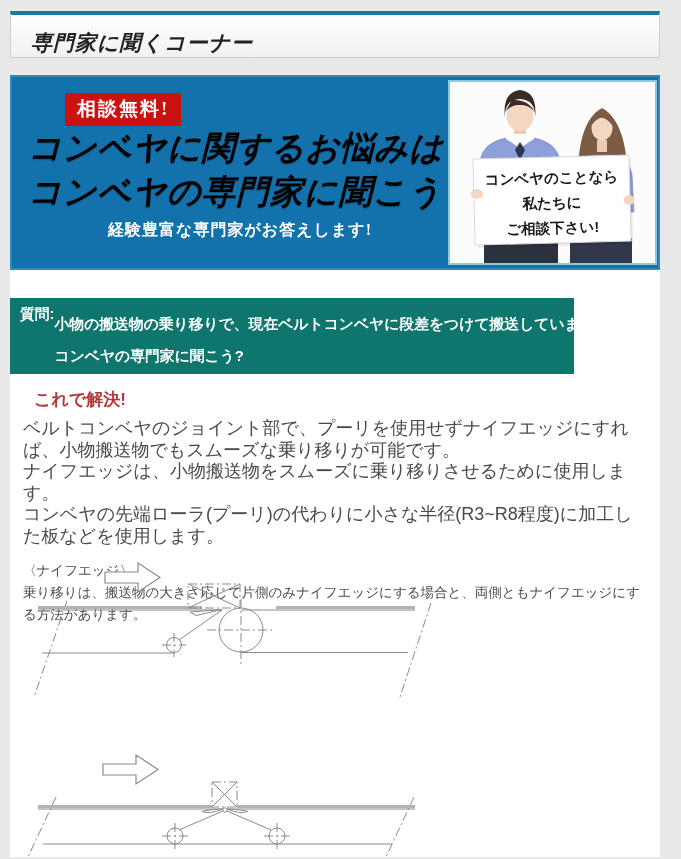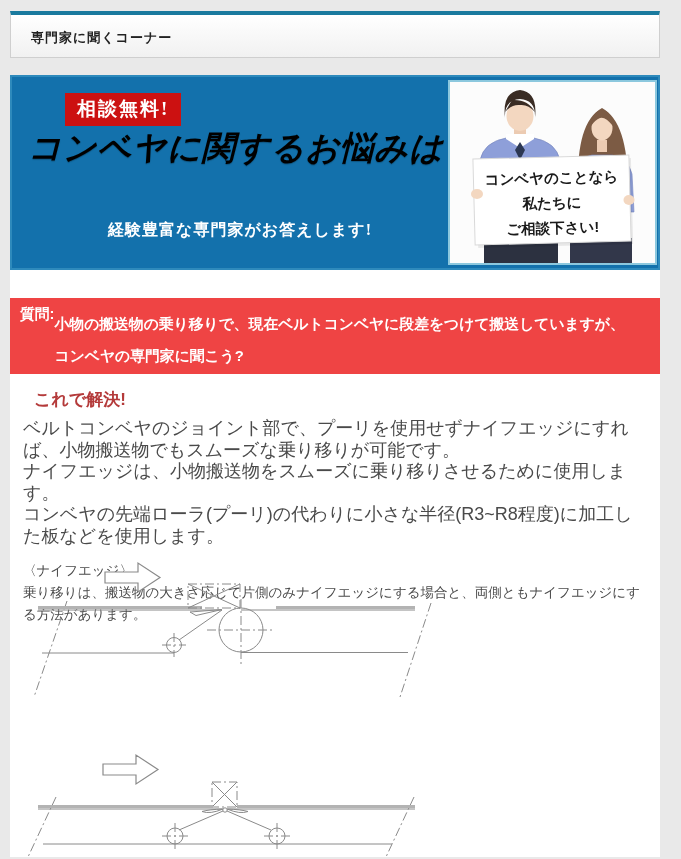--- a/index.html
+++ b/index.html
@@ -14,22 +14,23 @@
   
   .header-box{
     position:absolute;left:10px;top:11px;width:650px;height:47px;
     box-sizing:border-box;
     background:linear-gradient(#ffffff,#f1f1f1);
     border:1px solid #cfcfcf;
     border-top:4px solid #1a7a9e;
   }
   .header-box .title{
     display:block;padding:14px 0 0 20px;
-    font-size:13px;font-weight:bold;color:#222;
+    font-size:21px;font-weight:bold;color:#222;
     letter-spacing:1px;
+    font-style:italic;
   }
 
   
   .panel{
     position:absolute;left:10px;top:75px;width:650px;height:782px;
     background:#ffffff;
   }
 
   
   .banner{
@@ -61,22 +62,22 @@
     white-space:nowrap;
   }
   .photo{
     position:absolute;left:436px;top:3px;width:209px;height:185px;
     box-sizing:border-box;background:#fcfcfc;
     border:2px solid #8cc8de;overflow:hidden;
   }
 
   
   .question{
-    position:absolute;left:0;top:223px;width:650px;
-    box-sizing:border-box;background:#ef4444;
+    position:absolute;left:0;top:223px;width:564px;
+    box-sizing:border-box;background:#0f766e;
     padding:5px 10px 7px;
     display:flex;color:#fff;font-weight:bold;
     font-size:14.8px;line-height:22px;
   }
   .question .q-label{flex:0 0 auto;white-space:nowrap;}
   .question .q-lines span{display:block;white-space:nowrap;margin-top:10px;}
 
   
   .solution{
     position:absolute;left:0;top:313px;width:650px;
@@ -106,20 +107,21 @@
 
   <div class="header-box">
     <span class="title">専門家に聞くコーナー</span>
   </div>
 
   <div class="panel">
 
     <div class="banner">
       <span class="badge">相談無料!</span>
       <span class="h1">コンベヤに関するお悩みは</span>
+      <span class="h2">コンベヤの専門家に聞こう</span>
       <span class="sub">経験豊富な専門家がお答えします!</span>
 
       <div class="photo">
         <svg width="205" height="181" viewBox="0 0 205 181">
           <rect x="0" y="0" width="205" height="181" fill="#fcfcfc"></rect>
 
           <path d="M28,130 L30,78 Q34,60 56,56 L84,56 Q106,60 110,78 L112,130 Z" fill="#8e9fd9" stroke="#7483bb" stroke-width="0.6"></path>
           <rect x="64" y="44" width="12" height="12" fill="#eccbb2"></rect>
           <path d="M56,57 L70,66 L84,57 L84,52 L56,52 Z" fill="#ffffff"></path>
           <polygon points="70,60 75,68 70,78 65,68" fill="#2c3752"></polygon>

